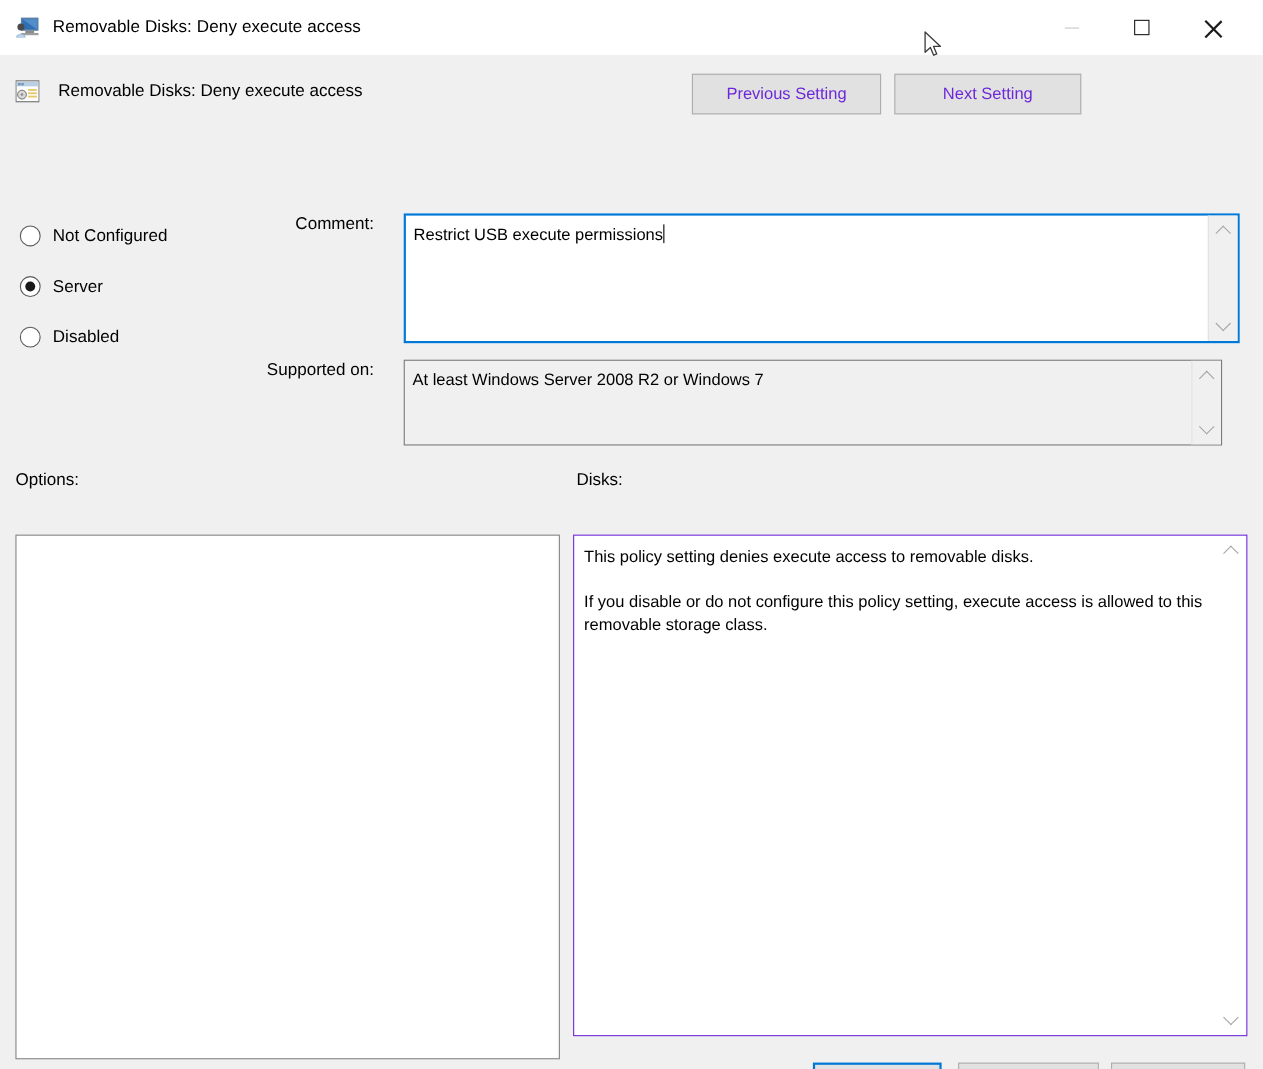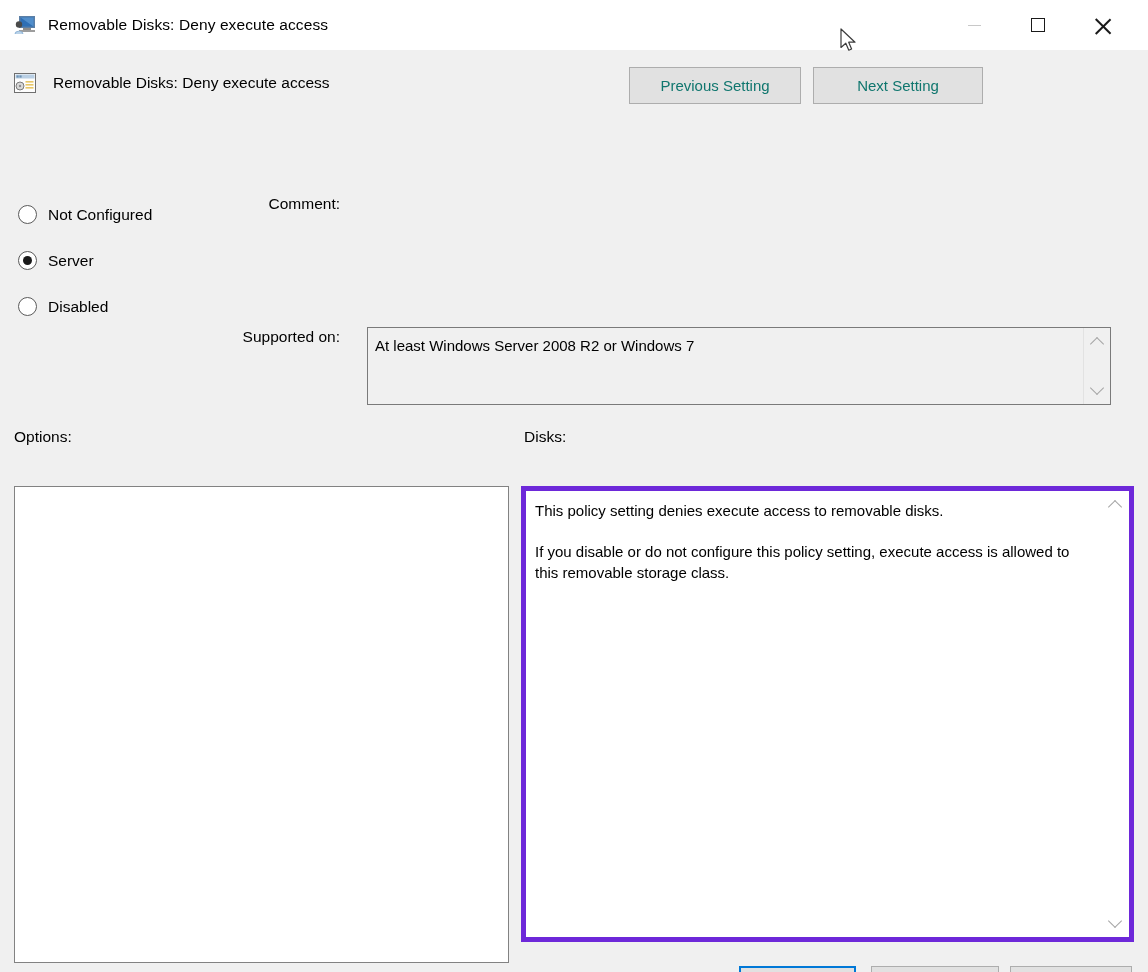--- a/index.html
+++ b/index.html
@@ -113,21 +113,21 @@
     font-size: 15.5px;
   }
   .nav-btn {
     position: absolute;
     top: 3px;
     height: 37px;
     background: #e1e1e1;
     border: 1px solid #adadad;
     font-family: "Liberation Sans", sans-serif;
     font-size: 15px;
-    color: #0f766e;
+    color: #6d28d9;
     cursor: default;
     padding: 0;
   }
   .nav-btn.prev { left: 629px; width: 172px; }
   .nav-btn.next { left: 813px; width: 170px; }
 
   
   .radio-group {
     position: absolute;
     left: 18px;
@@ -278,21 +278,21 @@
     border: 1px solid #828282;
     box-sizing: border-box;
   }
   .help-panel {
     position: absolute;
     left: 521px;
     top: 436px;
     width: 613px;
     height: 456px;
     background: #ffffff;
-    border: 5px solid #6d28d9;
+    border: 1px solid #6d28d9;
     box-sizing: border-box;
     display: flex;
   }
   .help-text-area {
     flex: 1;
     padding: 9px 10px 0 9px;
     font-size: 15px;
     line-height: 21px;
     overflow: hidden;
   }
@@ -393,20 +393,27 @@
       <span class="radio-mark checked"></span>
       <span class="radio-label">Server</span>
     </div>
     <div class="radio-row">
       <span class="radio-mark"></span>
       <span class="radio-label">Disabled</span>
     </div>
   </div>
 
   <div class="field-label label-comment">Comment:</div>
+  <div class="comment-box">
+    <div class="comment-text-area"><span>Restrict USB execute permissions</span><span class="caret"></span></div>
+    <div class="vscroll">
+      <span class="chev up chev-top"></span>
+      <span class="chev down chev-bot"></span>
+    </div>
+  </div>
 
   <div class="field-label label-supported">Supported on:</div>
   <div class="supported-box">
     <div class="supported-text-area">At least Windows Server 2008 R2 or Windows 7</div>
     <div class="vscroll">
       <span class="chev up chev-top"></span>
       <span class="chev down chev-bot"></span>
     </div>
   </div>
 

